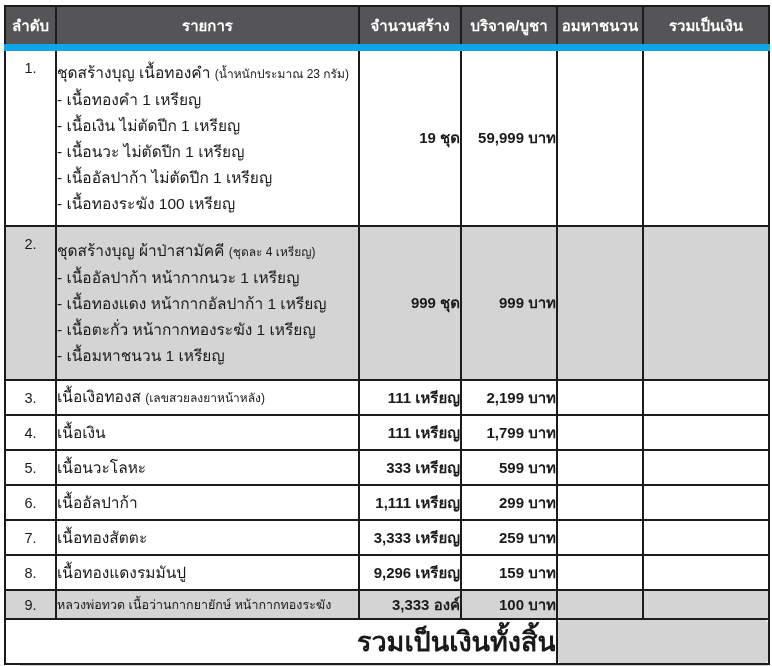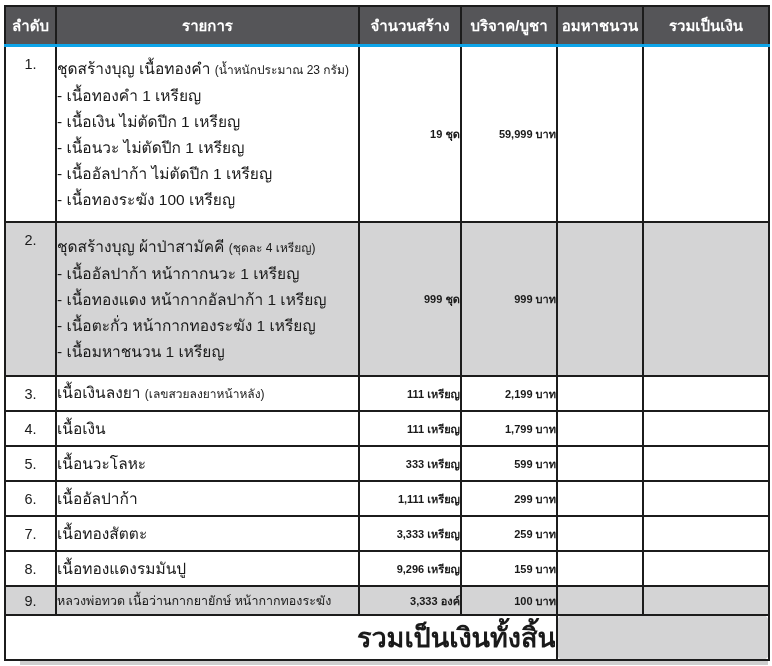--- a/index.html
+++ b/index.html
@@ -26,21 +26,21 @@
   .order thead th {
     background: #555558;
     color: #ffffff;
     font-weight: bold;
     font-size: 15px;
     height: 37px;
     text-align: center;
     vertical-align: middle;
     border-left: 2px solid #ffffff;
     border-top: 2px solid #1c1c1c;
-    border-bottom: 3px solid #0ea5e9;
+    border-bottom: 7px solid #0ea5e9;
   }
   .order thead th:first-child { border-left: 2px solid #1c1c1c; }
   .order thead th:last-child  { border-right: 2px solid #1c1c1c; }
 
   
   .no-cell {
     text-align: center;
     font-size: 14.5px;
     vertical-align: middle;
   }
@@ -55,21 +55,21 @@
   .item-title { font-weight: normal; font-size: 15.5px; }
   .item-note  { font-weight: normal; font-size: 12px; }
   .item-name  { font-weight: normal; font-size: 15.5px; }
   .item-name-small { font-weight: normal; font-size: 12.5px; }
   .detail-line { font-weight: normal; font-size: 15.5px; }
 
   .qty-cell, .price-cell {
     text-align: right;
     vertical-align: middle;
     font-weight: bold;
-    font-size: 11px;
+    font-size: 15px;
     padding-right: 8px;
     white-space: nowrap;
   }
   .price-cell { padding-right: 12px; }
 
   .empty-cell { vertical-align: middle; }
 
   
   .r-tall1 td { height: 165px; }
   .r-tall2 td { height: 143px; }
@@ -156,21 +156,21 @@
         </td>
         <td class="qty-cell">999 ชุด</td>
         <td class="price-cell">999 บาท</td>
         <td class="empty-cell"></td>
         <td class="empty-cell"></td>
       </tr>
 
       <tr class="r-std">
         <td class="no-cell">3.</td>
         <td class="item-cell">
-          <span class="item-name">เนื้อเงินลงยา</span>
+          <span class="item-name">เนื้อเงิอทองส</span>
           <span class="item-note">(เลขสวยลงยาหน้าหลัง)</span>
         </td>
         <td class="qty-cell">111 เหรียญ</td>
         <td class="price-cell">2,199 บาท</td>
         <td class="empty-cell"></td>
         <td class="empty-cell"></td>
       </tr>
 
       <tr class="r-std">
         <td class="no-cell">4.</td>

